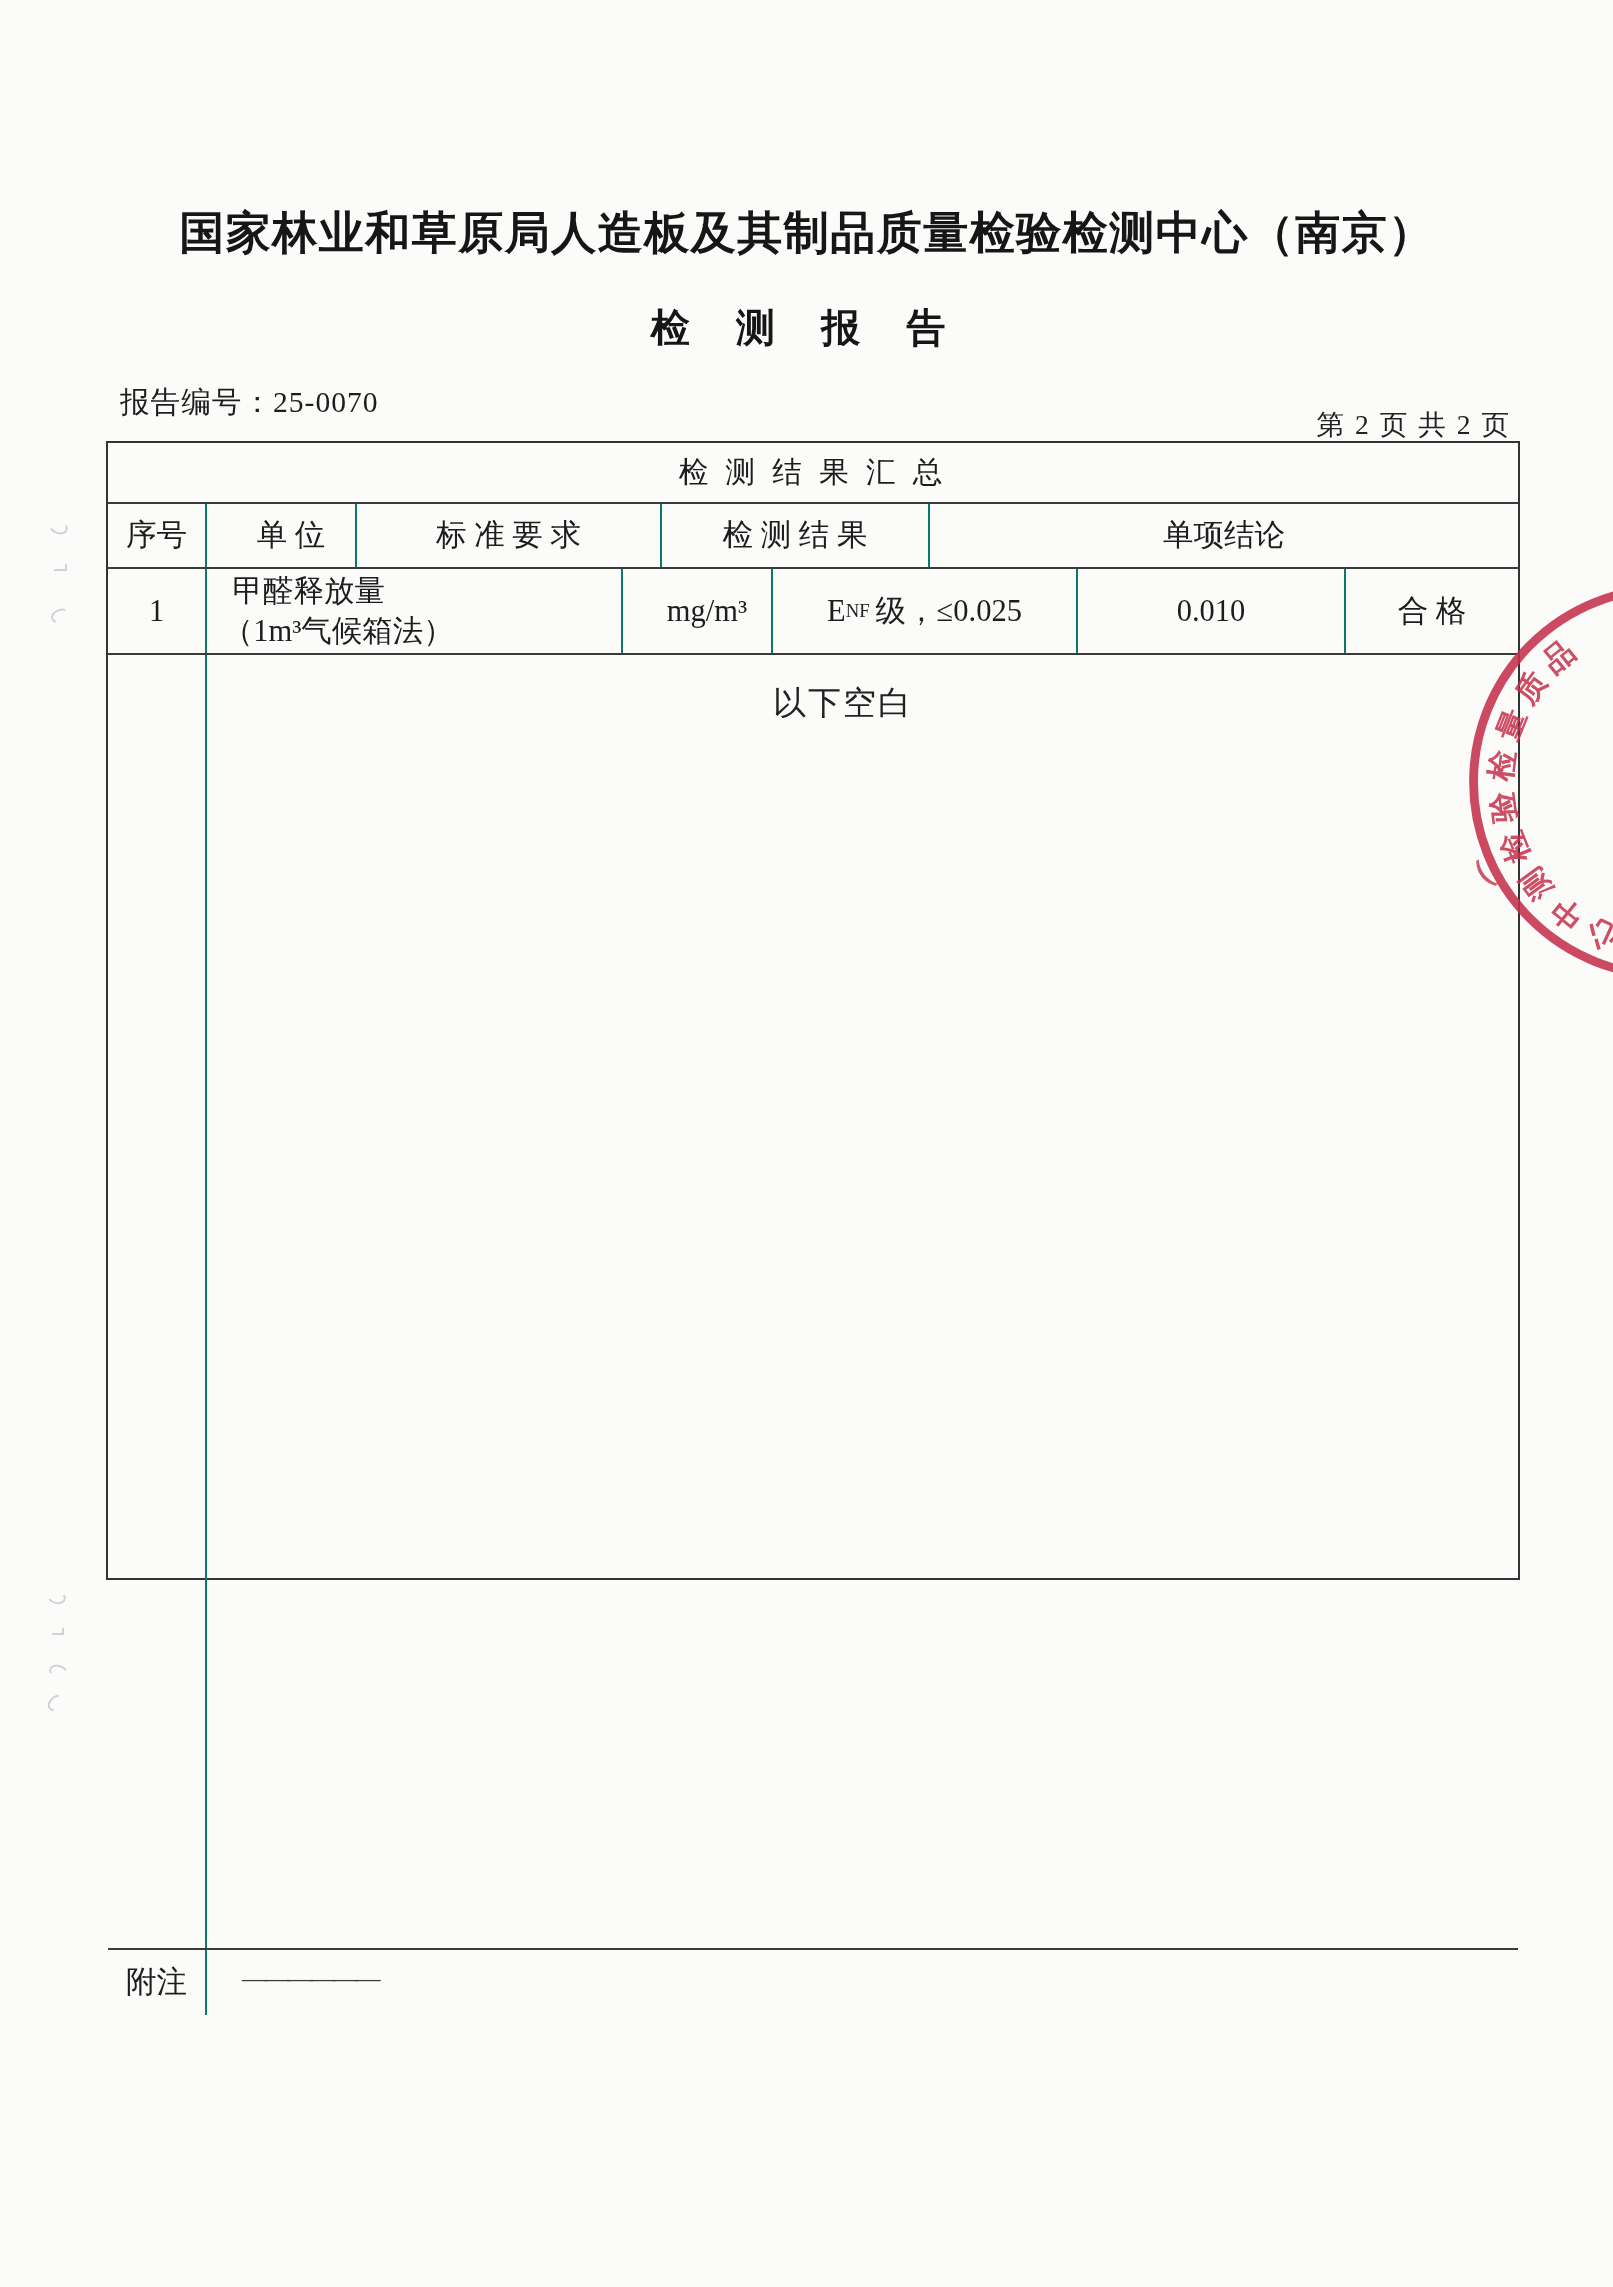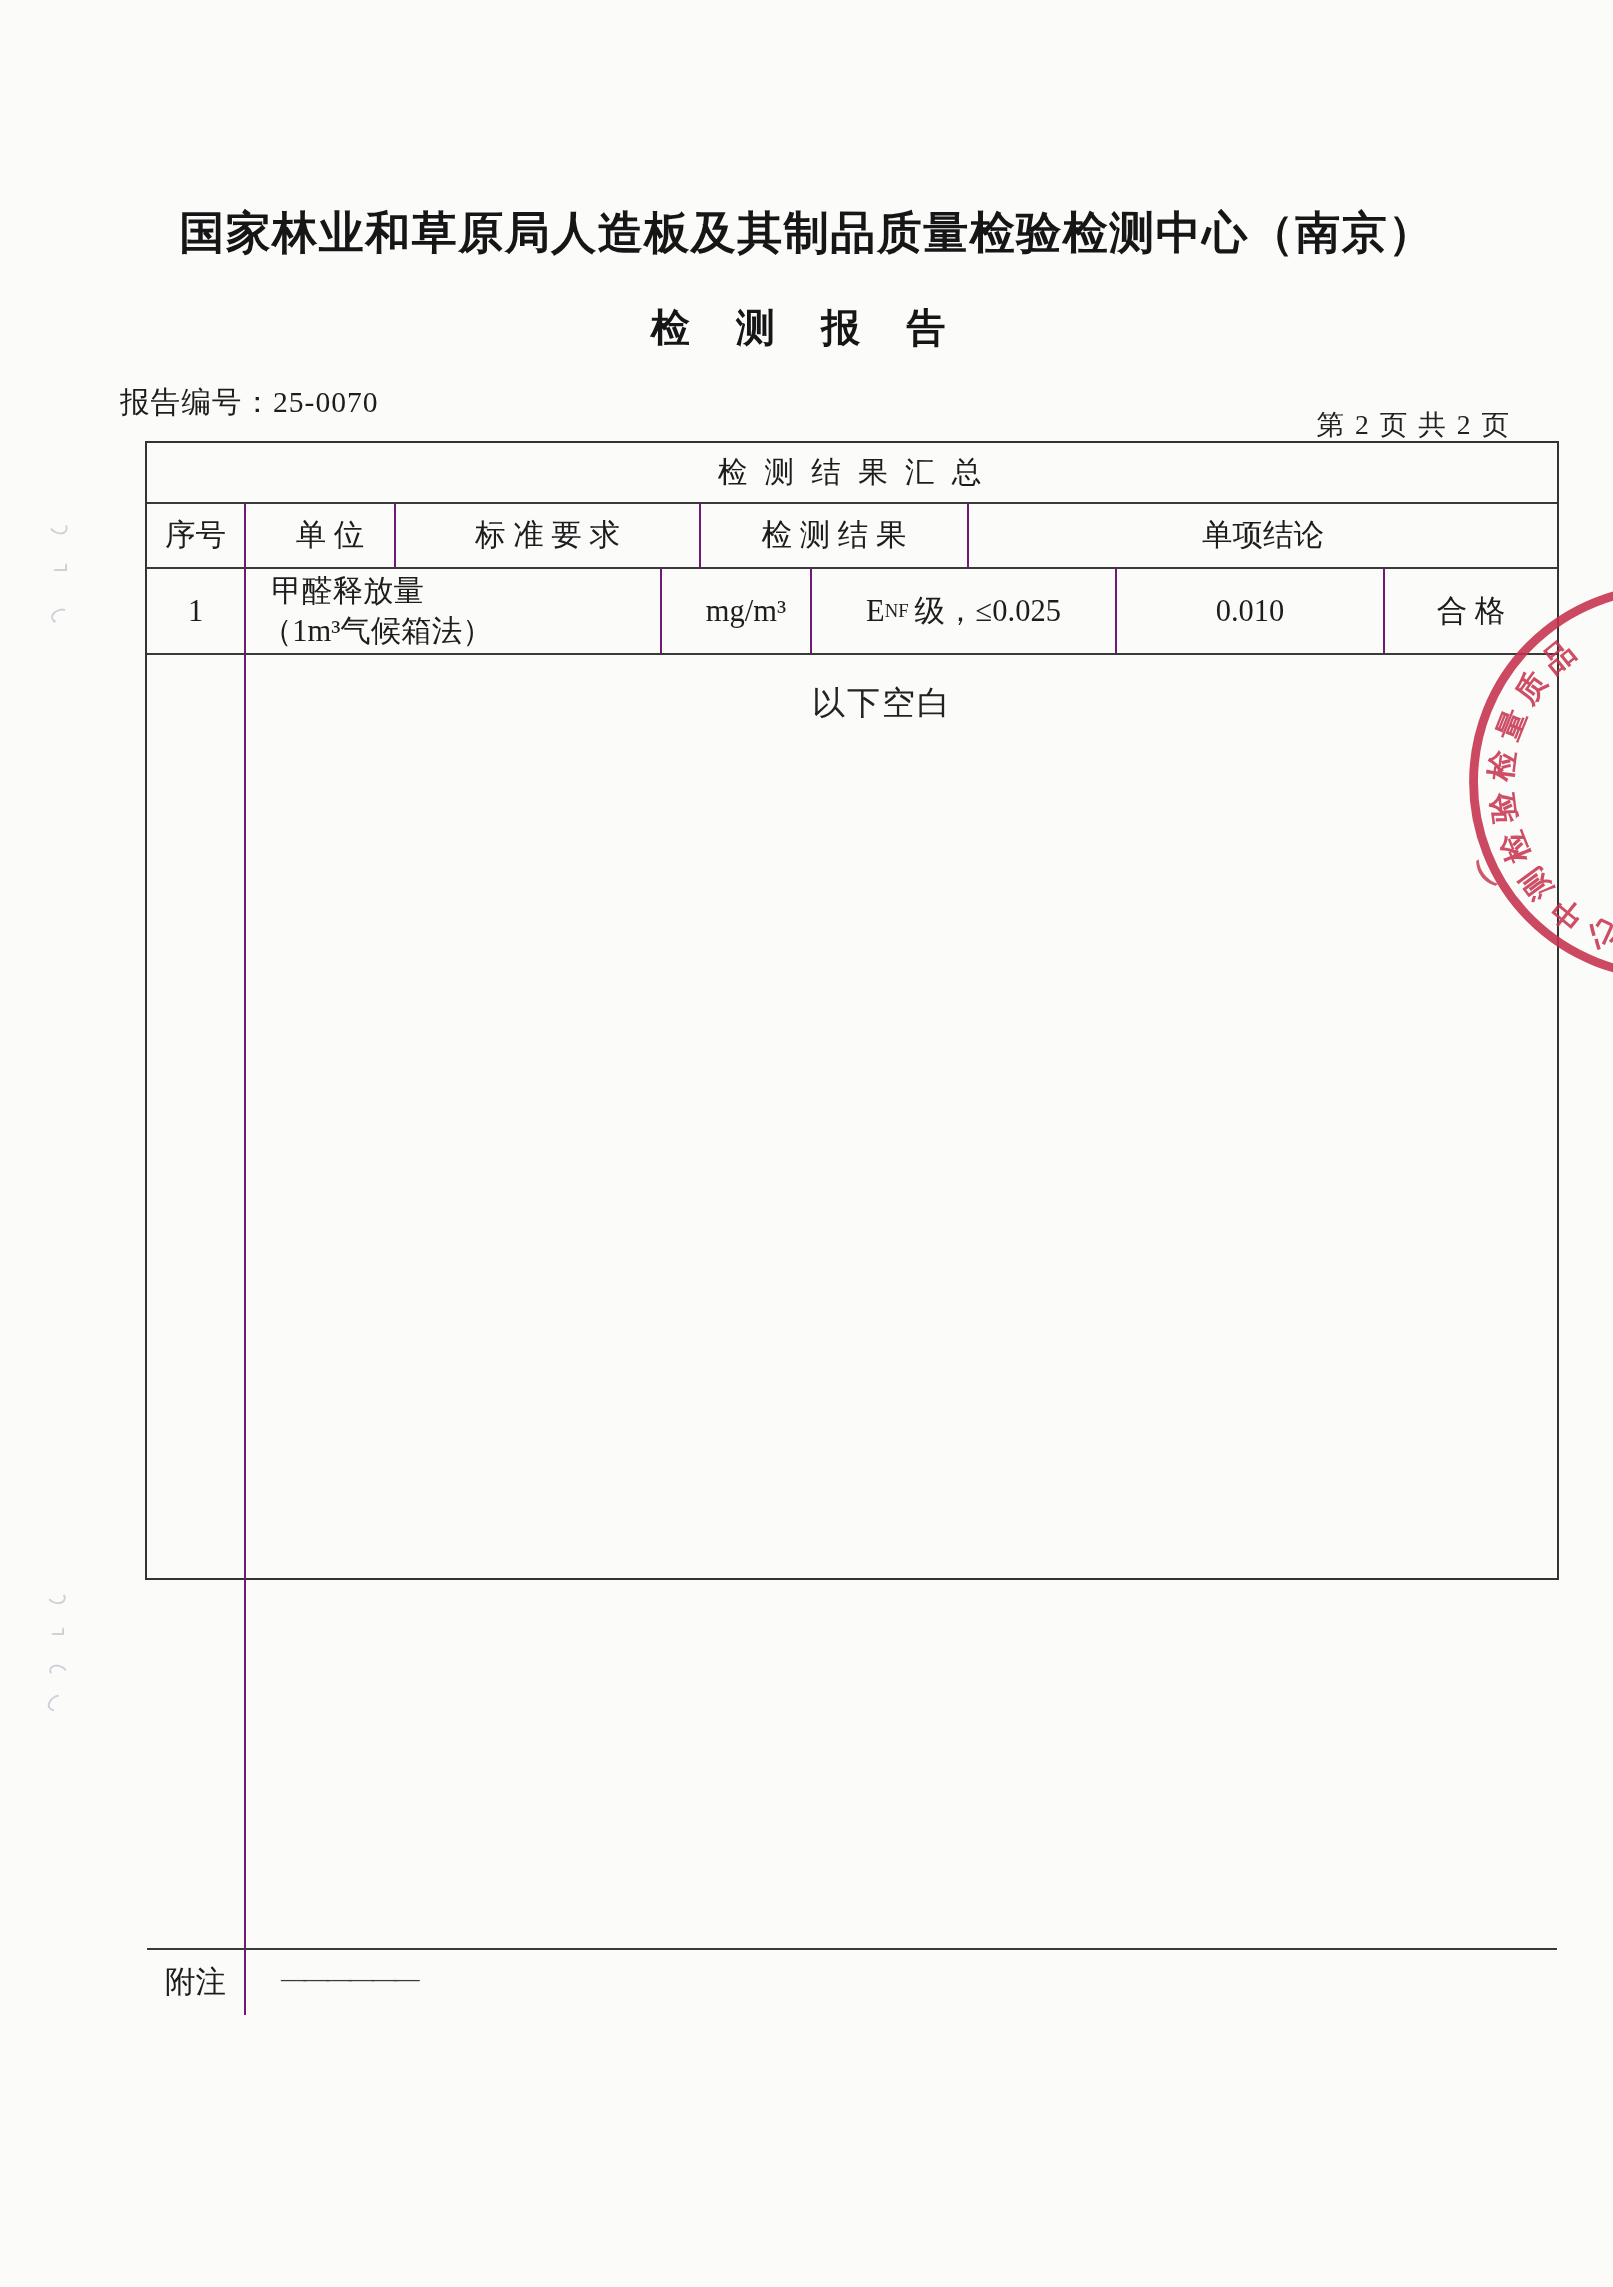--- a/index.html
+++ b/index.html
@@ -35,26 +35,25 @@
     position:absolute;top:406px;right:103px;
     font-size:27.6px;letter-spacing:2px;color:#222;
   }
   
   .report-table{
     position:absolute;left:106px;top:441px;
     width:1414px;height:1139px;
     border:2.5px solid #333;
     box-sizing:border-box;
     background:transparent;
-    margin-left:39px;
   }
   .t-row{display:flex;box-sizing:border-box;border-bottom:2px solid #3a3a3a;}
   .t-row.last{border-bottom:none;}
   .t-cell{
-    box-sizing:border-box;border-right:2px solid #701a75;
+    box-sizing:border-box;border-right:2px solid #0f766e;
     display:flex;align-items:center;justify-content:center;
     font-size:30.5px;color:#1d1d1d;text-align:center;
   }
   .t-cell.endcol{border-right:none;}
   .c0{width:99px;flex:none;}
   .c1{width:416px;flex:none;}
   .c2{width:150px;flex:none;padding-left:20px;}
   .c3{width:305px;flex:none;}
   .c4{width:268px;flex:none;}
   .c5{flex:1;}

